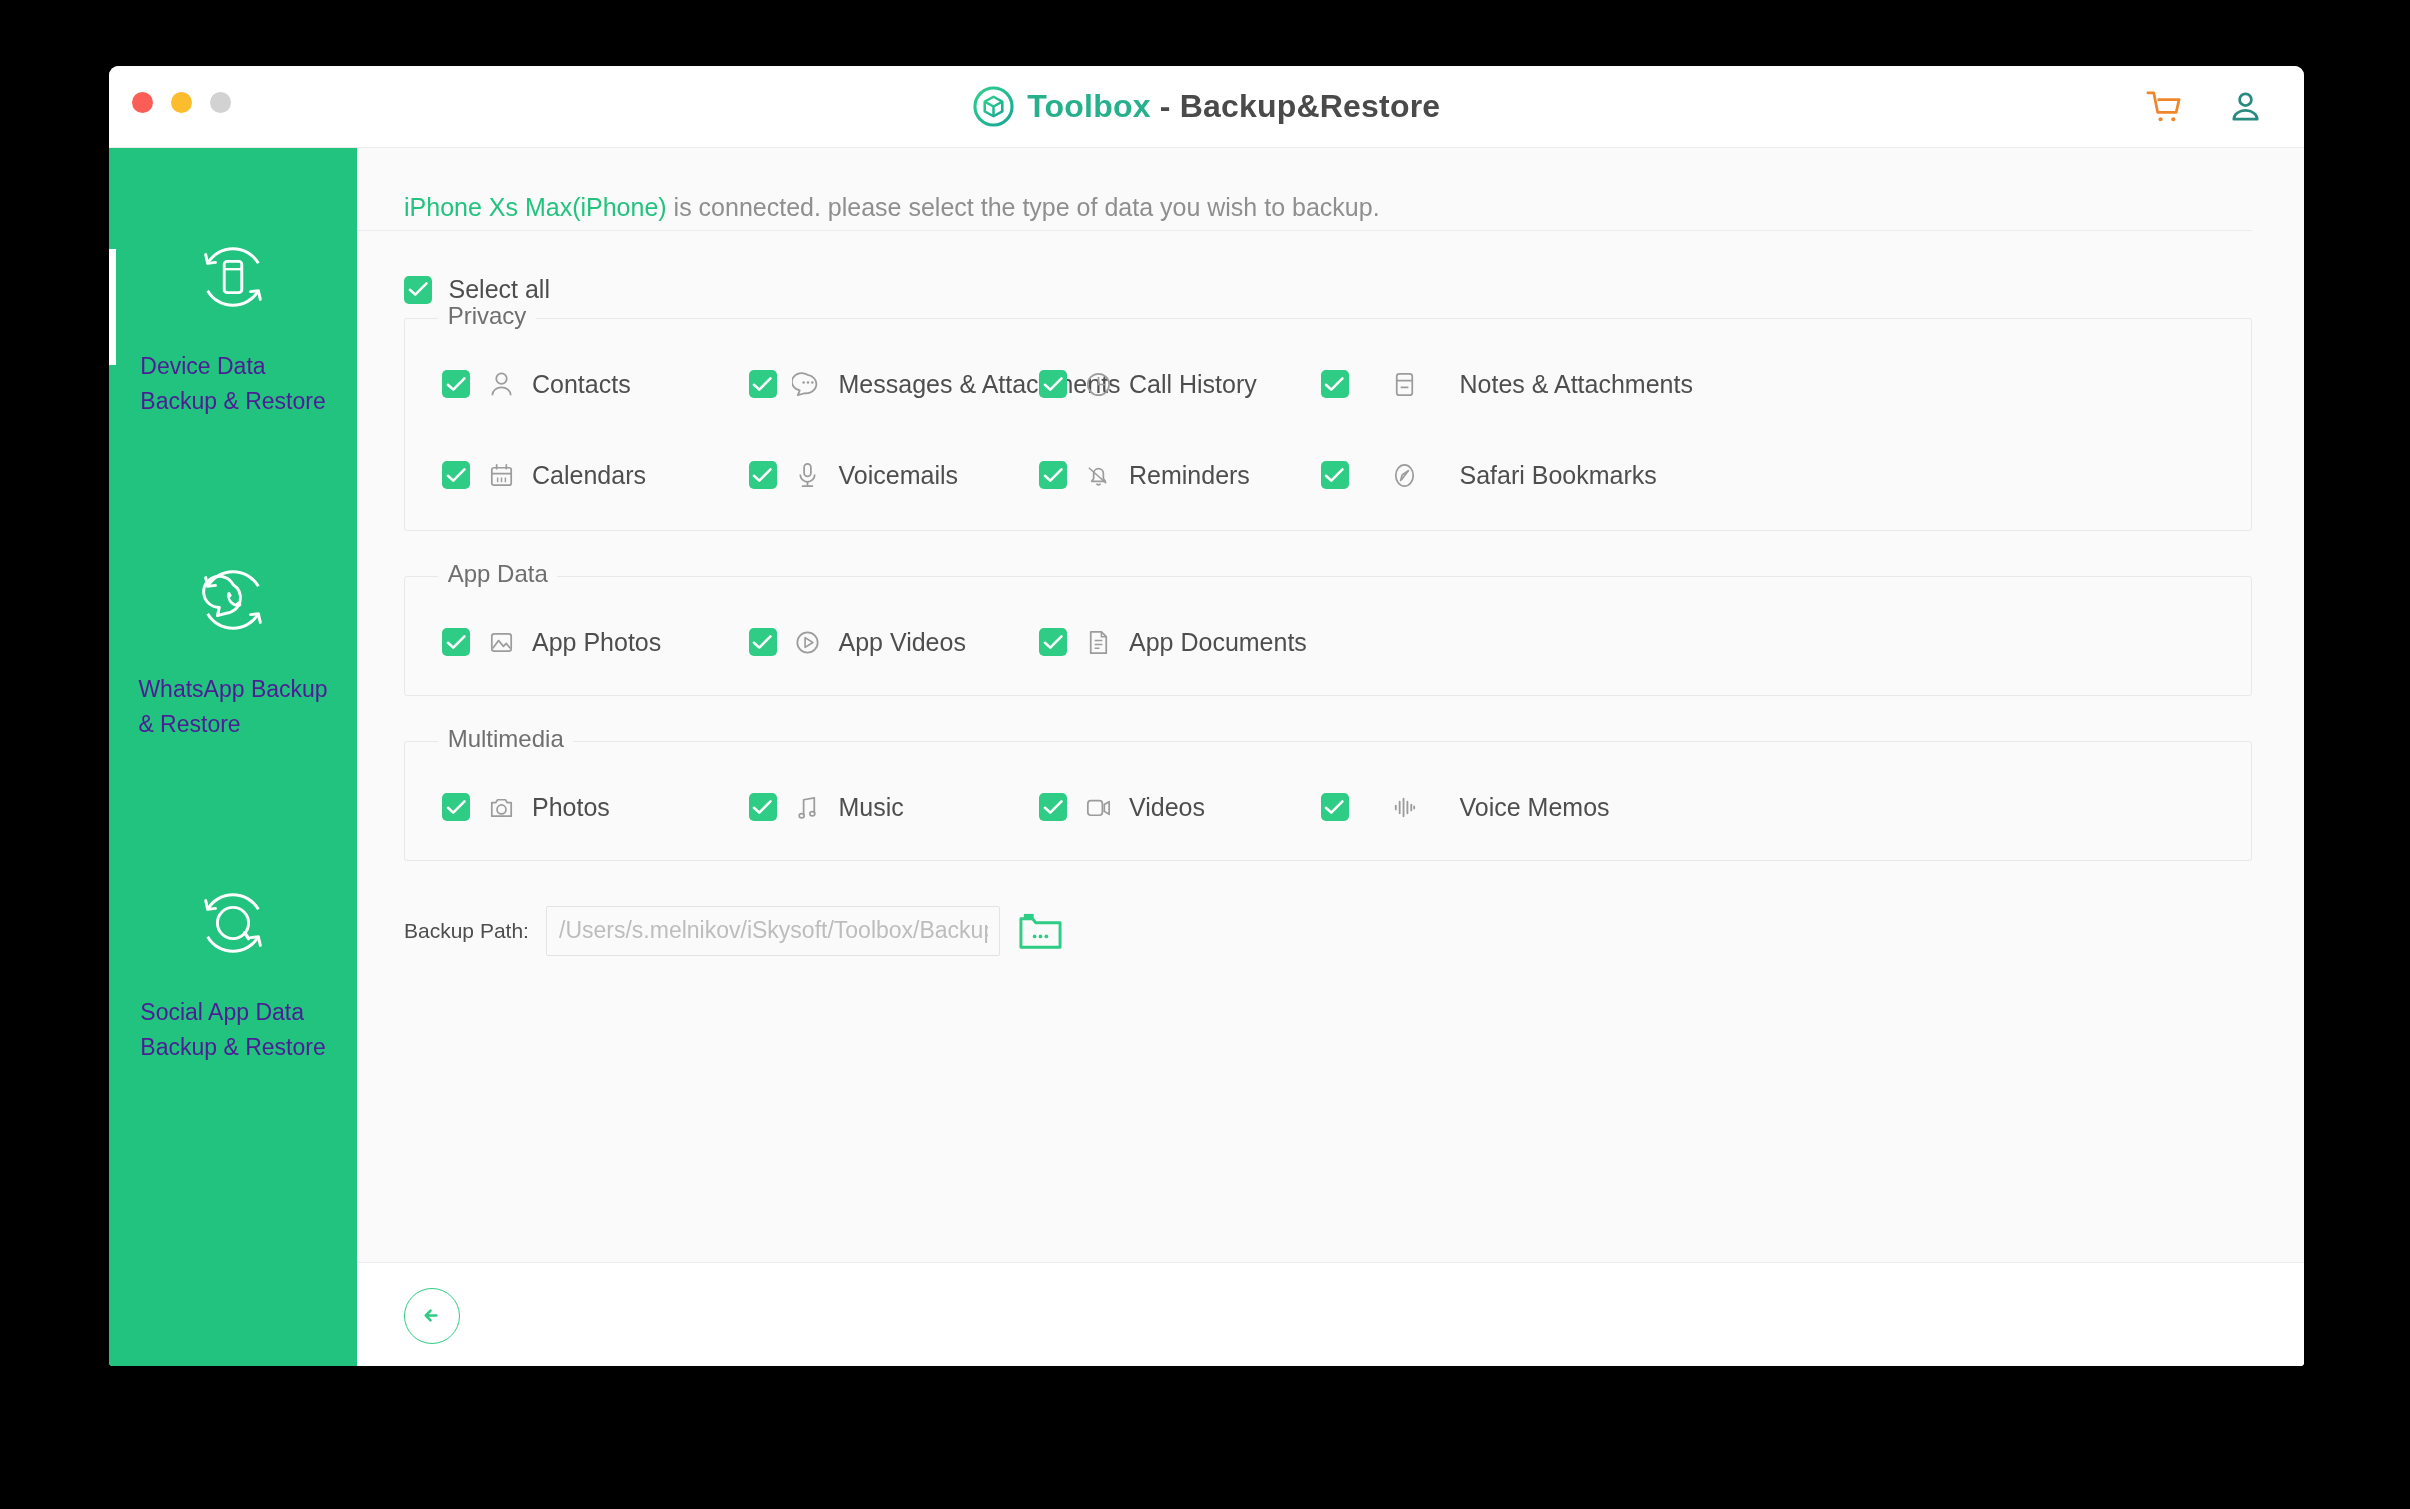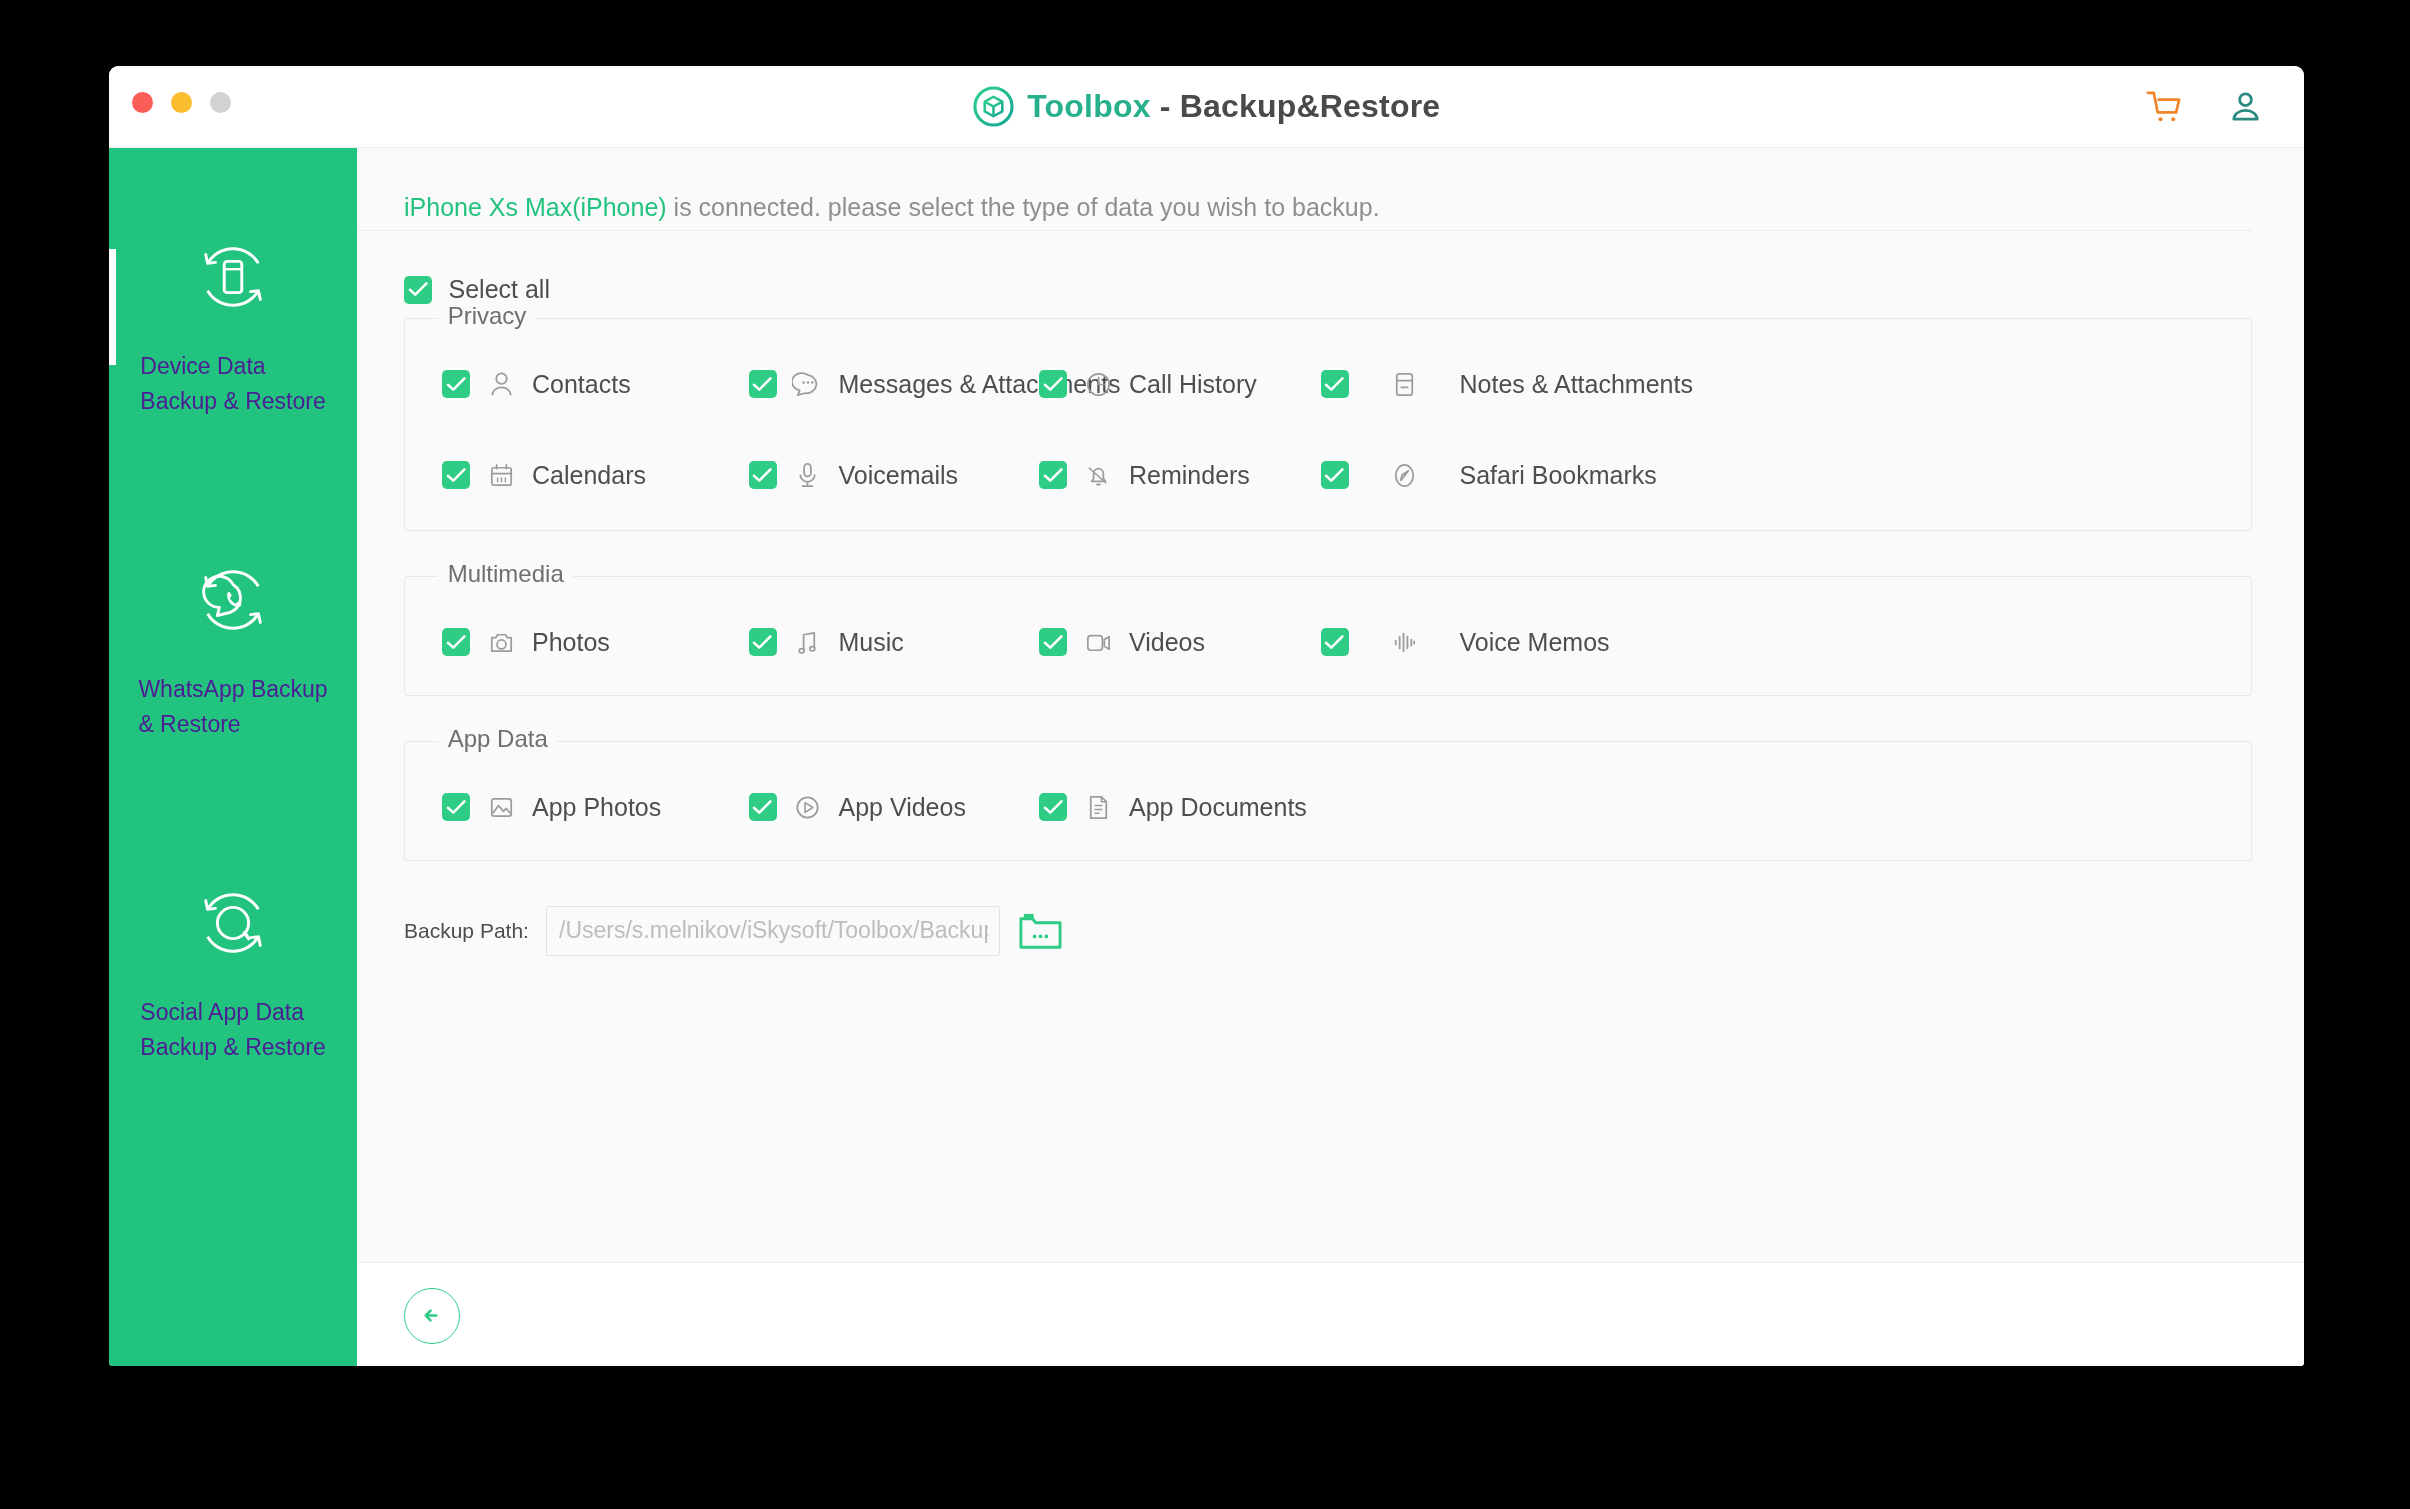--- a/index.html
+++ b/index.html
@@ -434,20 +434,68 @@
                     <ellipse cx="16" cy="16" rx="9" ry="11" fill="none" stroke="#9c9c9c" stroke-width="1.8"></ellipse>
                     <path d="M20 11 L13.5 19.5 L12 21 L13.5 15.5 Z" fill="none" stroke="#9c9c9c" stroke-width="1.7" stroke-linejoin="round"></path>
                   </svg>
                 <div class="lbl">Safari Bookmarks</div>
               </div>
 
             </div>
           </div>
 
           <div class="group">
+            <div class="group-legend">App Data</div>
+            <div class="grid rows1">
+
+              <div class="cell off1">
+                <div class="cb">
+                    <svg viewBox="0 0 21 17">
+                      <path d="M2 9 L7.5 14 L19 2.5" fill="none" stroke="#fff" stroke-width="2.6" stroke-linecap="round" stroke-linejoin="round"></path>
+                    </svg>
+                  </div>
+                <svg class="ic" viewBox="0 0 32 32">
+                    <rect x="6" y="7" width="20" height="18" rx="2.5" fill="none" stroke="#9c9c9c" stroke-width="1.8"></rect>
+                    <path d="M7 22 L13 14 L18 20 L21 17 L25 22" fill="none" stroke="#9c9c9c" stroke-width="1.8" stroke-linejoin="round"></path>
+                  </svg>
+                <div class="lbl">App Photos</div>
+              </div>
+
+              <div class="cell off2">
+                <div class="cb">
+                    <svg viewBox="0 0 21 17">
+                      <path d="M2 9 L7.5 14 L19 2.5" fill="none" stroke="#fff" stroke-width="2.6" stroke-linecap="round" stroke-linejoin="round"></path>
+                    </svg>
+                  </div>
+                <svg class="ic" viewBox="0 0 32 32">
+                    <circle cx="16" cy="16" r="10.5" fill="none" stroke="#9c9c9c" stroke-width="1.8"></circle>
+                    <path d="M13.5 11 L21.5 16 L13.5 21 Z" fill="none" stroke="#9c9c9c" stroke-width="1.7" stroke-linejoin="round"></path>
+                  </svg>
+                <div class="lbl">App Videos</div>
+              </div>
+
+              <div class="cell off3">
+                <div class="cb">
+                    <svg viewBox="0 0 21 17">
+                      <path d="M2 9 L7.5 14 L19 2.5" fill="none" stroke="#fff" stroke-width="2.6" stroke-linecap="round" stroke-linejoin="round"></path>
+                    </svg>
+                  </div>
+                <svg class="ic" viewBox="0 0 32 32">
+                    <path d="M8 5 h11 l5 5 v17 H8 Z" fill="none" stroke="#9c9c9c" stroke-width="1.8" stroke-linejoin="round"></path>
+                    <path d="M19 5 v5 h5" fill="none" stroke="#9c9c9c" stroke-width="1.6"></path>
+                    <path d="M12 14 H20 M12 18 H20 M12 22 H17" fill="none" stroke="#9c9c9c" stroke-width="1.6"></path>
+                  </svg>
+                <div class="lbl">App Documents</div>
+              </div>
+
+              <div></div>
+            </div>
+          </div>
+
+          <div class="group">
             <div class="group-legend">Multimedia</div>
             <div class="grid rows1">
 
               <div class="cell off1">
                 <div class="cb">
                     <svg viewBox="0 0 21 17">
                       <path d="M2 9 L7.5 14 L19 2.5" fill="none" stroke="#fff" stroke-width="2.6" stroke-linecap="round" stroke-linejoin="round"></path>
                     </svg>
                   </div>
                 <svg class="ic" viewBox="0 0 32 32">
@@ -489,68 +537,20 @@
                     <svg viewBox="0 0 21 17">
                       <path d="M2 9 L7.5 14 L19 2.5" fill="none" stroke="#fff" stroke-width="2.6" stroke-linecap="round" stroke-linejoin="round"></path>
                     </svg>
                   </div>
                 <svg class="ic" viewBox="0 0 32 32">
                     <path d="M7 14 V18 M11 10 V22 M15 7 V25 M19 10 V22 M23 13 V19 M26 15 V17" fill="none" stroke="#9c9c9c" stroke-width="1.9" stroke-linecap="round"></path>
                   </svg>
                 <div class="lbl">Voice Memos</div>
               </div>
 
-            </div>
-          </div>
-
-          <div class="group">
-            <div class="group-legend">App Data</div>
-            <div class="grid rows1">
-
-              <div class="cell off1">
-                <div class="cb">
-                    <svg viewBox="0 0 21 17">
-                      <path d="M2 9 L7.5 14 L19 2.5" fill="none" stroke="#fff" stroke-width="2.6" stroke-linecap="round" stroke-linejoin="round"></path>
-                    </svg>
-                  </div>
-                <svg class="ic" viewBox="0 0 32 32">
-                    <rect x="6" y="7" width="20" height="18" rx="2.5" fill="none" stroke="#9c9c9c" stroke-width="1.8"></rect>
-                    <path d="M7 22 L13 14 L18 20 L21 17 L25 22" fill="none" stroke="#9c9c9c" stroke-width="1.8" stroke-linejoin="round"></path>
-                  </svg>
-                <div class="lbl">App Photos</div>
-              </div>
-
-              <div class="cell off2">
-                <div class="cb">
-                    <svg viewBox="0 0 21 17">
-                      <path d="M2 9 L7.5 14 L19 2.5" fill="none" stroke="#fff" stroke-width="2.6" stroke-linecap="round" stroke-linejoin="round"></path>
-                    </svg>
-                  </div>
-                <svg class="ic" viewBox="0 0 32 32">
-                    <circle cx="16" cy="16" r="10.5" fill="none" stroke="#9c9c9c" stroke-width="1.8"></circle>
-                    <path d="M13.5 11 L21.5 16 L13.5 21 Z" fill="none" stroke="#9c9c9c" stroke-width="1.7" stroke-linejoin="round"></path>
-                  </svg>
-                <div class="lbl">App Videos</div>
-              </div>
-
-              <div class="cell off3">
-                <div class="cb">
-                    <svg viewBox="0 0 21 17">
-                      <path d="M2 9 L7.5 14 L19 2.5" fill="none" stroke="#fff" stroke-width="2.6" stroke-linecap="round" stroke-linejoin="round"></path>
-                    </svg>
-                  </div>
-                <svg class="ic" viewBox="0 0 32 32">
-                    <path d="M8 5 h11 l5 5 v17 H8 Z" fill="none" stroke="#9c9c9c" stroke-width="1.8" stroke-linejoin="round"></path>
-                    <path d="M19 5 v5 h5" fill="none" stroke="#9c9c9c" stroke-width="1.6"></path>
-                    <path d="M12 14 H20 M12 18 H20 M12 22 H17" fill="none" stroke="#9c9c9c" stroke-width="1.6"></path>
-                  </svg>
-                <div class="lbl">App Documents</div>
-              </div>
-
-              <div></div>
             </div>
           </div>
 
           <div class="path-row">
             <div class="path-label">Backup Path:</div>
             <input class="path-input" type="text" readonly="" placeholder="/Users/s.melnikov/iSkysoft/Toolbox/Backup" style="">
             <button class="folder-btn">
               <svg viewBox="0 0 46 42">
                 <path d="M3 9 h12 l3 4 h25 v25 H3 Z" fill="none" stroke="#2ecc84" stroke-width="3" stroke-linejoin="round"></path>
                 <path d="M6 4 h10 v5 H6 Z" fill="#2ecc84"></path>

